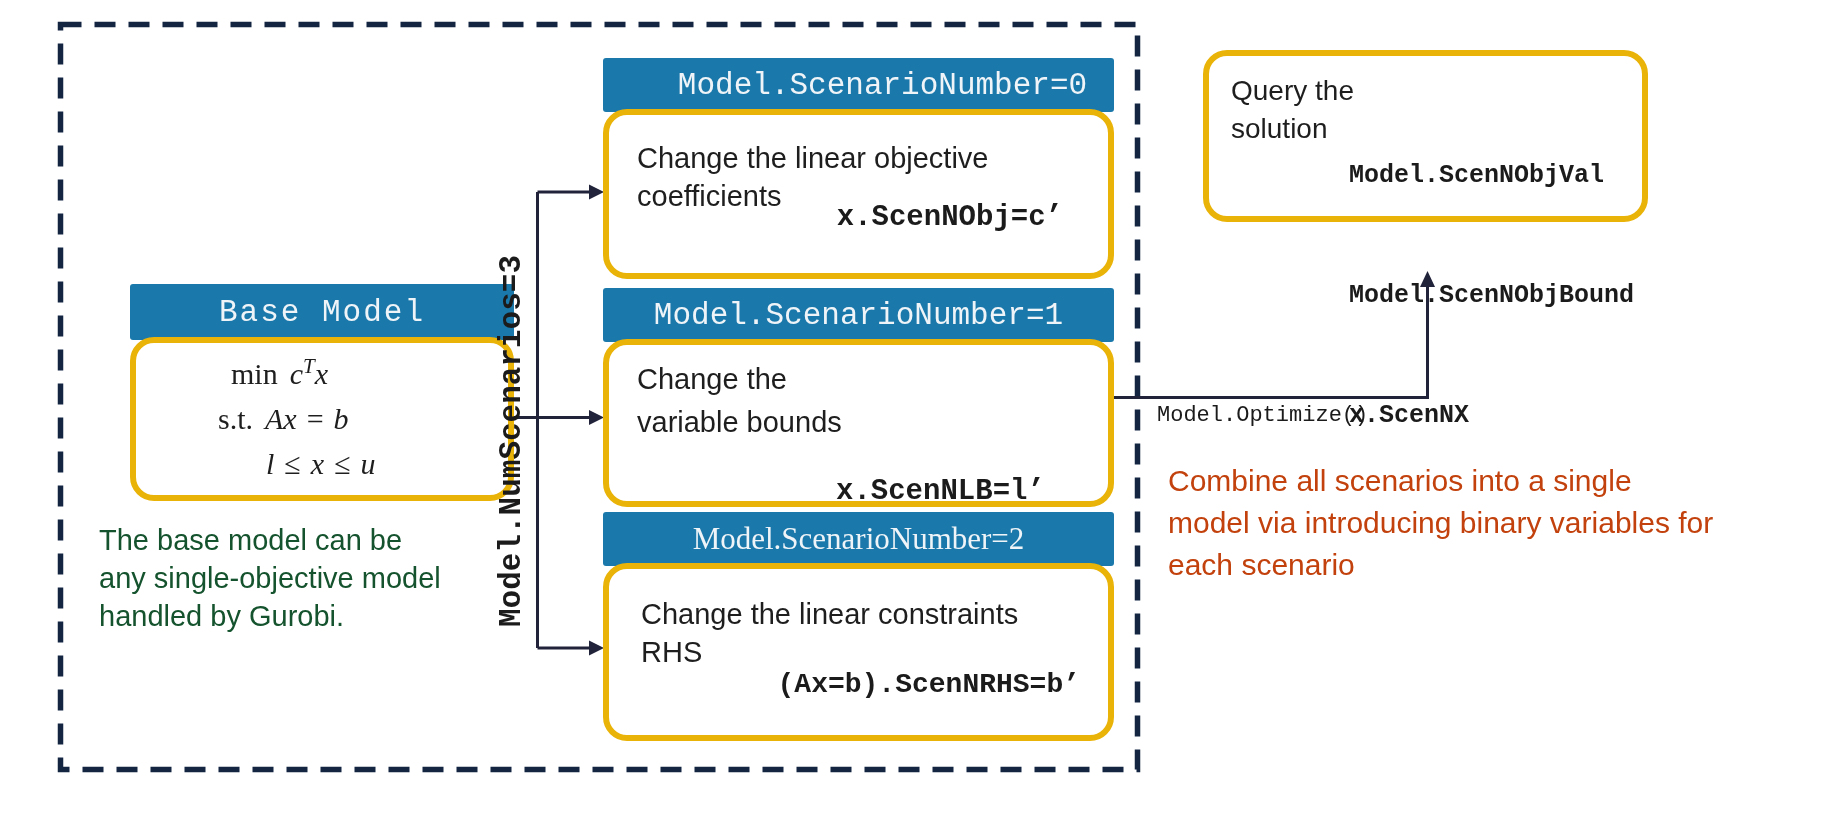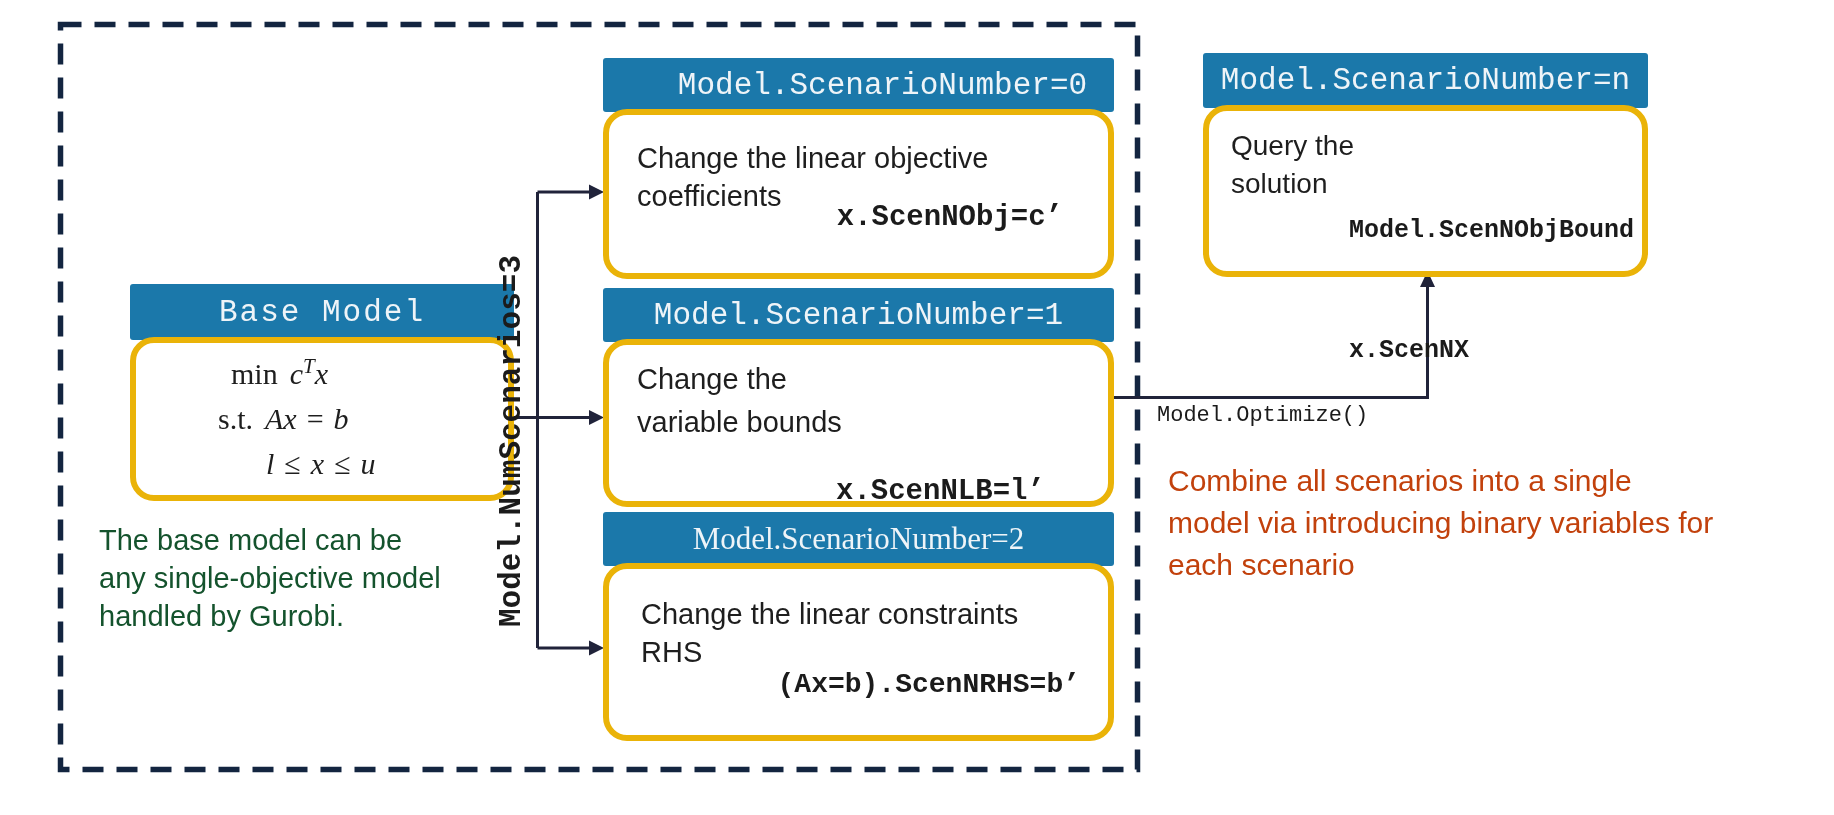--- a/index.html
+++ b/index.html
@@ -112,24 +112,24 @@
 
   <div class="box" style="left:603px; top:512px; width:511px;">
     <div class="box-header" style="height:54px;font-family:Liberation Serif, serif;">Model.ScenarioNumber=2</div>
     <div class="box-body" style="height:166px;">
       <div class="desc" style="left:32px; top:26px; width:440px;">Change the linear constraints RHS</div>
       <div class="code" style="right:28px; top:100px; font-size:28px;">(Ax=b).ScenNRHS=b’</div>
     </div>
   </div>
 
   <div class="box" style="left:1203px; top:53px; width:445px;">
-    <div class="box-header" style="height:55px;">Model.ScenarioNumber=n</div>
     <div class="box-body" style="height:160px;">
       <div class="desc" style="left:22px; top:16px; width:140px; font-size:28px;">Query the solution</div>
       <div class="code" style="left:140px; top:20px; font-size:25px; line-height:40px;">
+        <div>Model.ScenNObjVal</div>
         <div>Model.ScenNObjBound</div>
         <div>x.ScenNX</div>
       </div>
     </div>
   </div>
 
   <div class="optimize-label">Model.Optimize()</div>
 
   <div class="caption2" style="left:1168px; top:460px; width:550px;">Combine all scenarios into a single model via introducing binary variables for each scenario</div>
 

